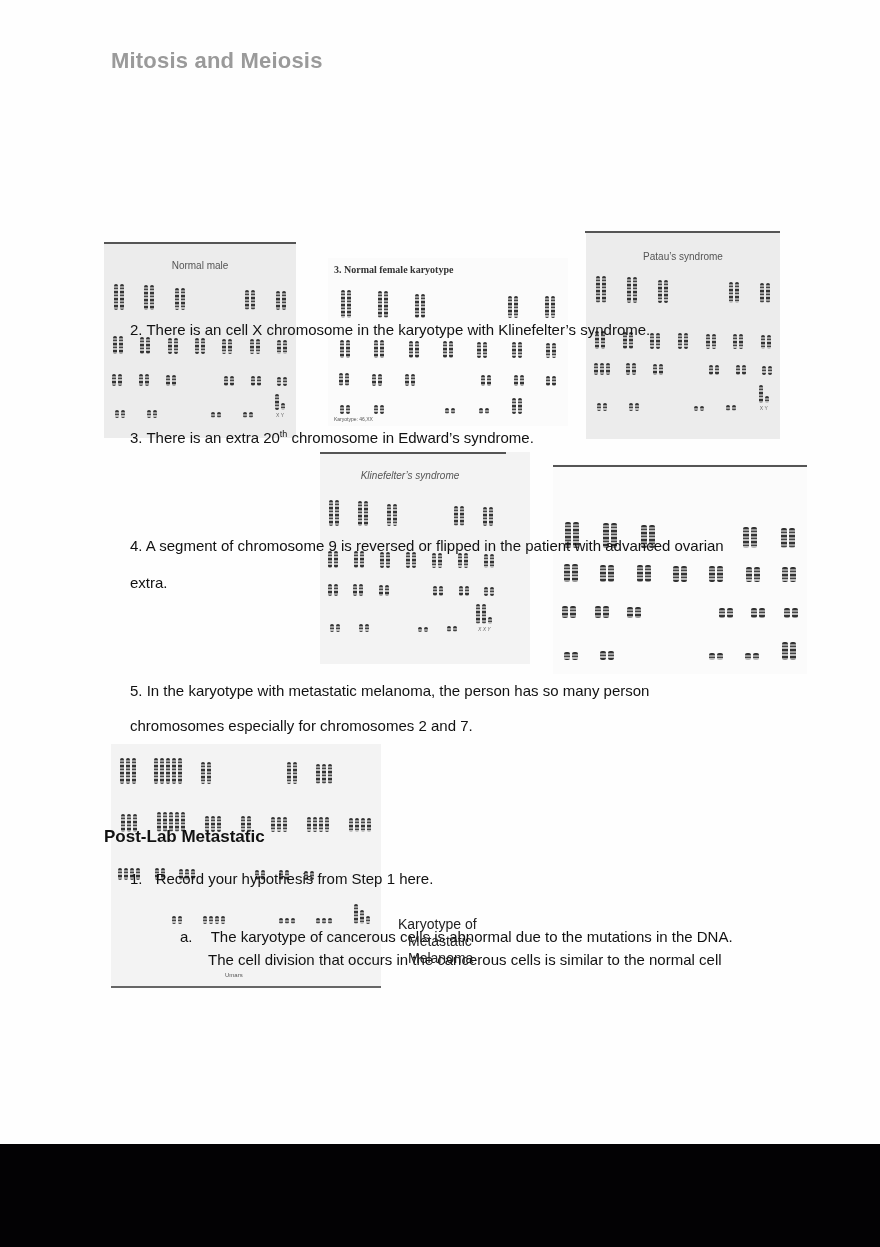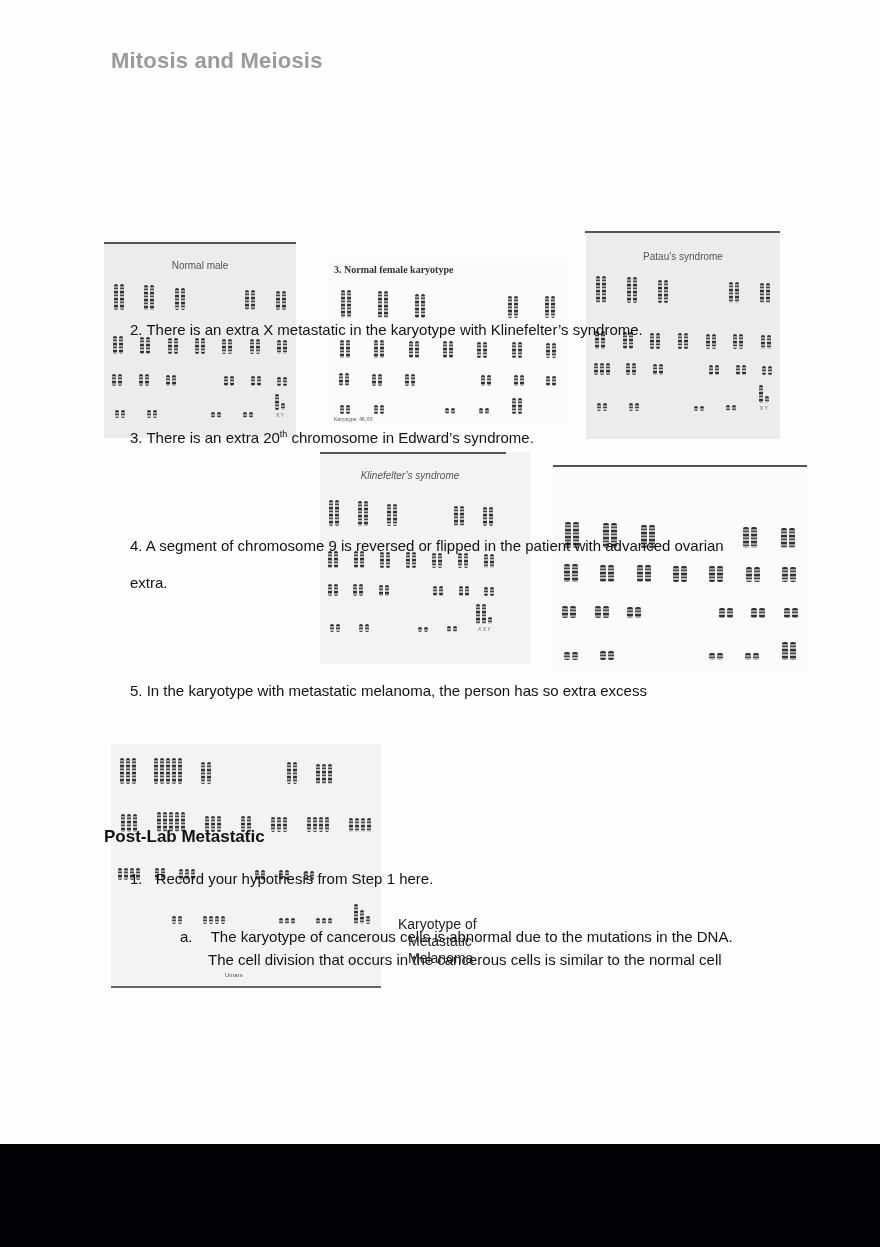--- a/index.html
+++ b/index.html
@@ -1003,38 +1003,39 @@
         </div>
     </div>
     <div class="fig-caption" style="top:228px; left:114px; text-align:left; font-size:6px;">Umars</div>
     <div style="position:absolute; left:0; right:0; bottom:0; height:2px; background:#666;"></div>
   </div>
 
   <div style="position:absolute; left:585px; top:231px; width:195px; height:2px; background:#555; z-index:2;"></div>
 
   <div class="text" style="left:130px; top:321px;">
     <span>2.</span>
-    <span>There is an extra X metastatic in the karyotype with Klinefelter’s syndrome.</span>
+    <span>There is an cell X chromosome in the karyotype with Klinefelter’s syndrome.</span>
   </div>
 
   <div class="text" style="left:130px; top:429px;">
     <span>3.</span>
     <span>There is an extra 20</span><sup>th</sup><span> chromosome in Edward’s syndrome.</span>
   </div>
 
   <div class="text" style="left:130px; top:537px;">
     <span>4.</span>
     <span>A segment of chromosome 9 is reversed or flipped in the patient with advanced ovarian</span>
   </div>
   <div class="text" style="left:130px; top:574px;">extra.</div>
 
   <div class="text" style="left:130px; top:682px;">
     <span>5.</span>
-    <span>In the karyotype with metastatic melanoma, the person has so extra excess</span>
-  </div>
+    <span>In the karyotype with metastatic melanoma, the person has so many person</span>
+  </div>
+  <div class="text" style="left:130px; top:717px;">chromosomes especially for chromosomes 2 and 7.</div>
 
   <div class="heading" style="left:104px; top:827px;">Post-Lab Metastatic</div>
 
   <div class="text" style="left:130px; top:870px;">
     <span>1.</span>
     <span style="margin-left:9px;">Record your hypothesis from Step 1 here.</span>
   </div>
 
   <div class="text" style="left:180px; top:928px;">
     <span>a.</span>

